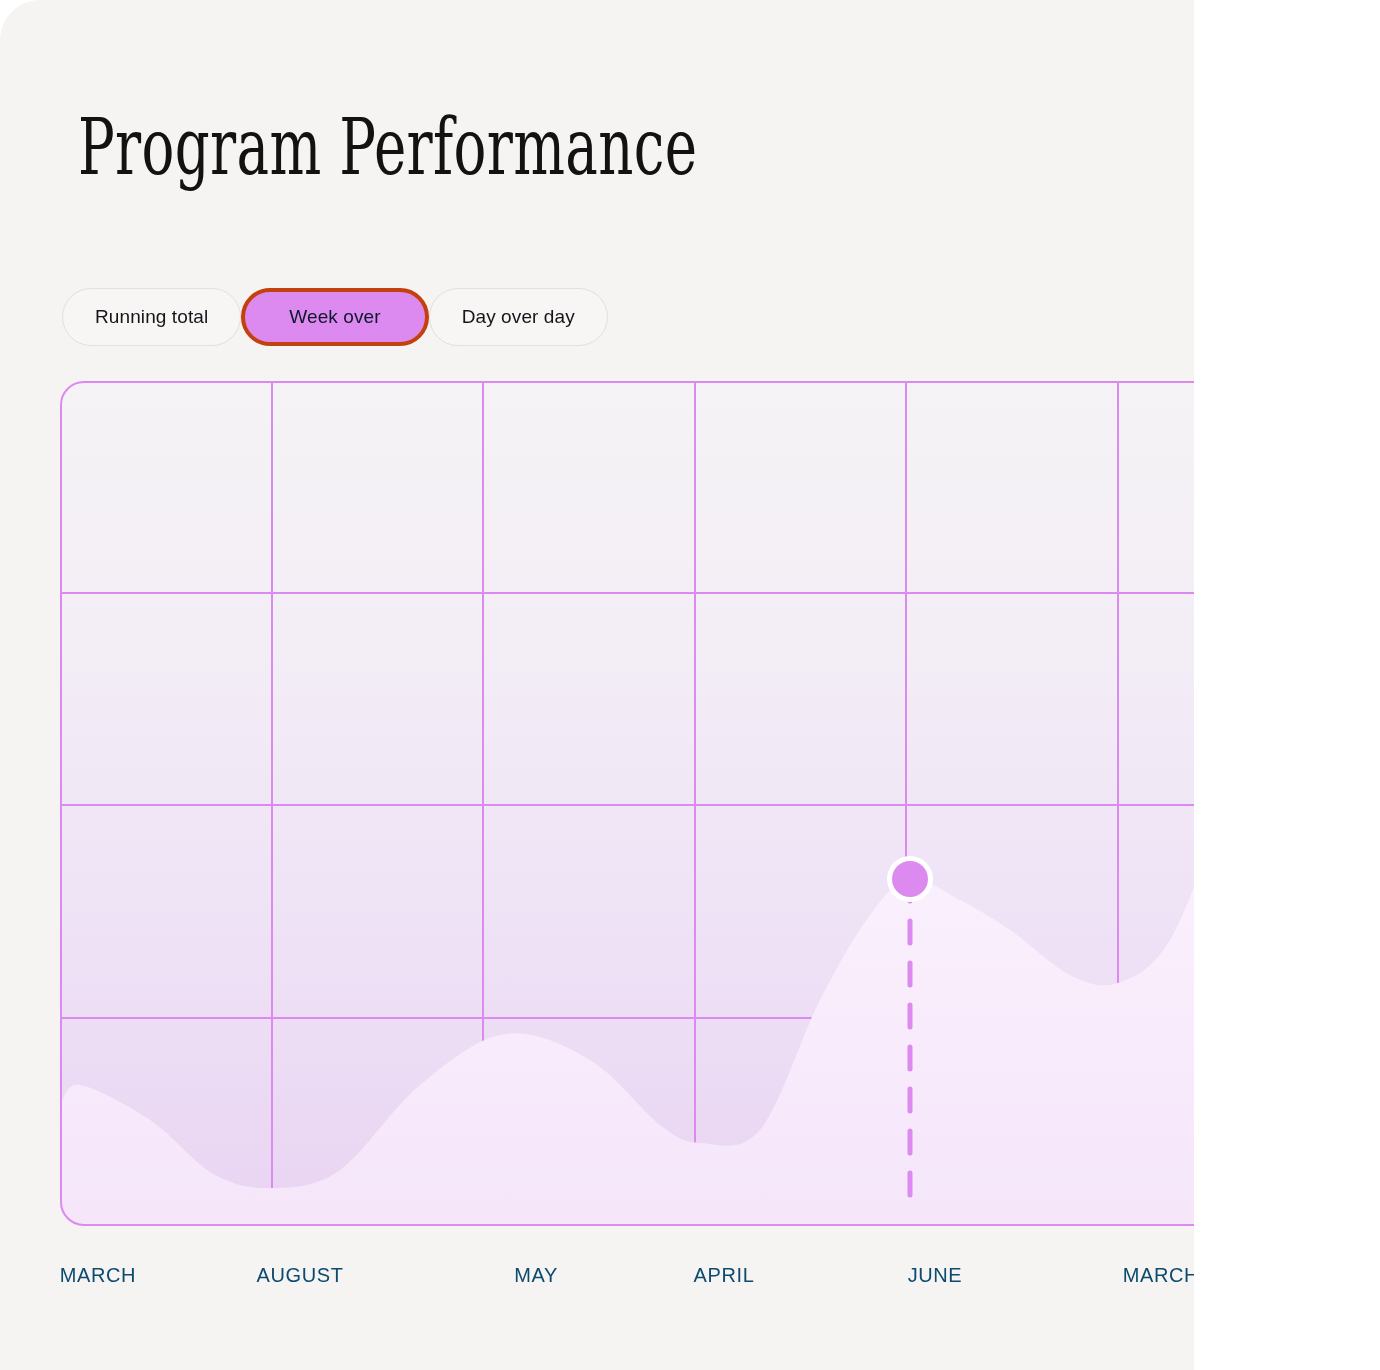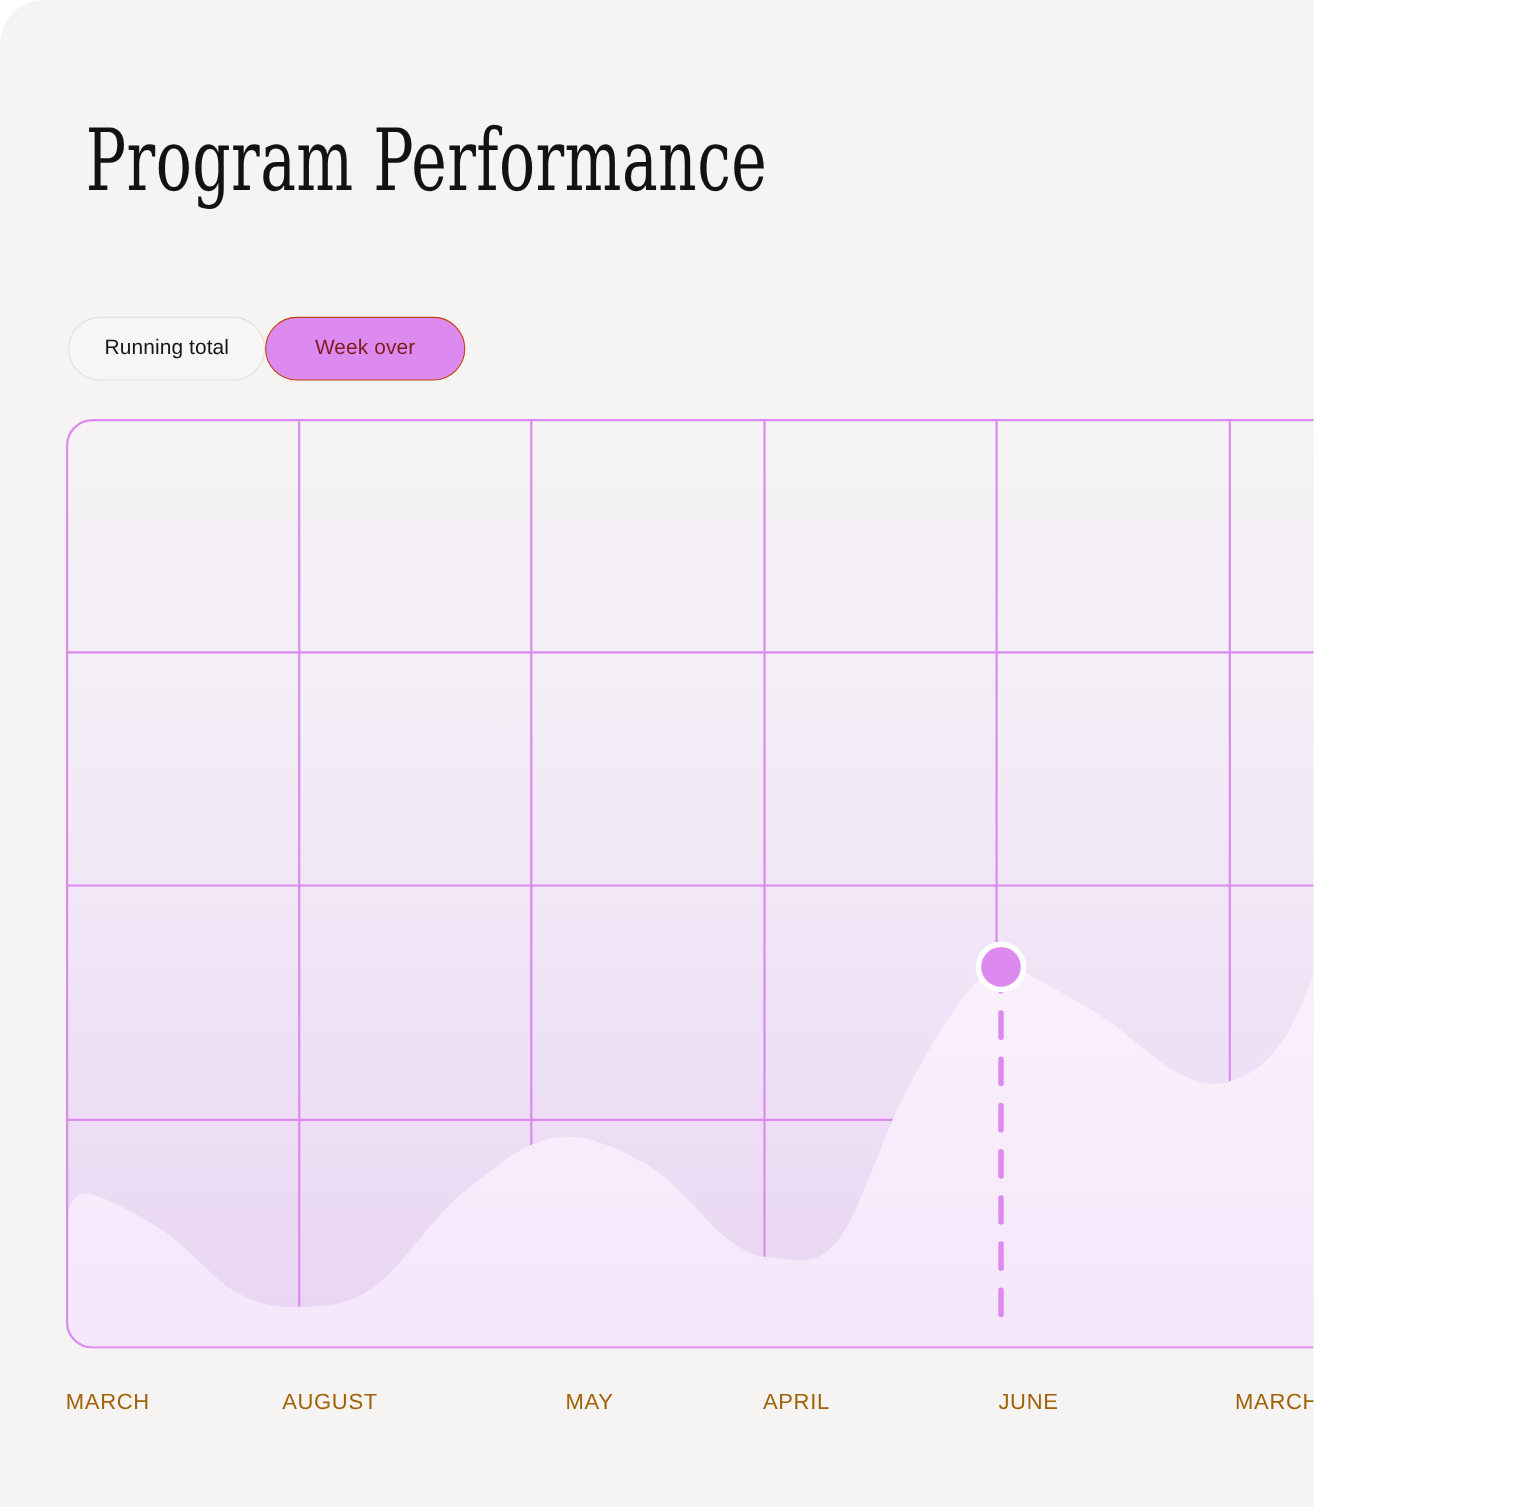--- a/index.html
+++ b/index.html
@@ -57,22 +57,22 @@
     white-space:nowrap;
   }
   .tab.inactive {
     background:#F7F6F5;
     border:1px solid #E2E0DE;
     color:#15151A;
     padding:0 32px;
   }
   .tab.active {
     background:#DD8AF0;
-    border:1px solid #c2410c;
-    color:#7f1d1d;
+    border:4px solid #c2410c;
+    color:#0f172a;
     padding:0 44px;
   }
 
   
   #chart-wrap {
     position:absolute;
     left:60px;
     top:381px;
     width:1330px;   
     height:845px;
@@ -85,35 +85,36 @@
     left:0;
     top:1264px;
     width:1380px;
     height:40px;
   }
   .x-label {
     position:absolute;
     top:0;
     font-size:20px;
     letter-spacing:0.6px;
-    color:#a16207;
+    color:#0c4a6e;
     white-space:nowrap;
     transform:translateX(-50%);
   }
 </style>
 </head>
 <body>
 
 <div id="page">
 
   <div id="page-title">Program Performance</div>
 
   <div id="tabs">
     <div class="tab inactive">Running total</div>
     <div class="tab active">Week over</div>
+    <div class="tab inactive">Day over day</div>
   </div>
 
   <div id="chart-wrap">
     <svg id="chart-svg" viewBox="0 0 1330 845" preserveAspectRatio="none">
       <defs>
         <linearGradient id="plotGrad" x1="0" y1="0" x2="0" y2="1">
           <stop offset="0%" stop-color="#F5F3F5"></stop>
           <stop offset="30%" stop-color="#F3EEF6"></stop>
           <stop offset="62%" stop-color="#EFE3F6"></stop>
           <stop offset="100%" stop-color="#E9D4F2"></stop>

